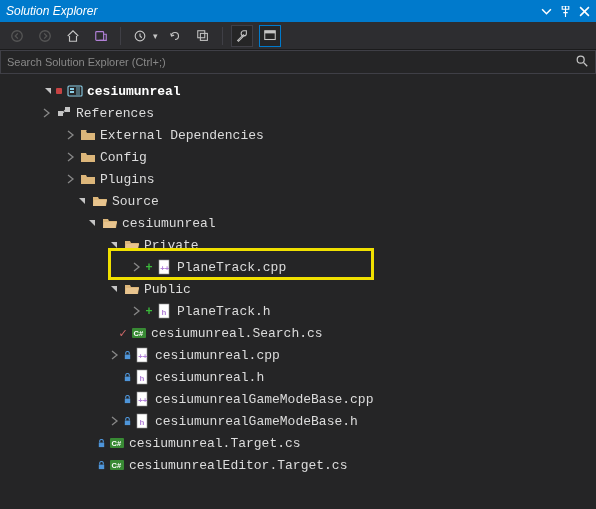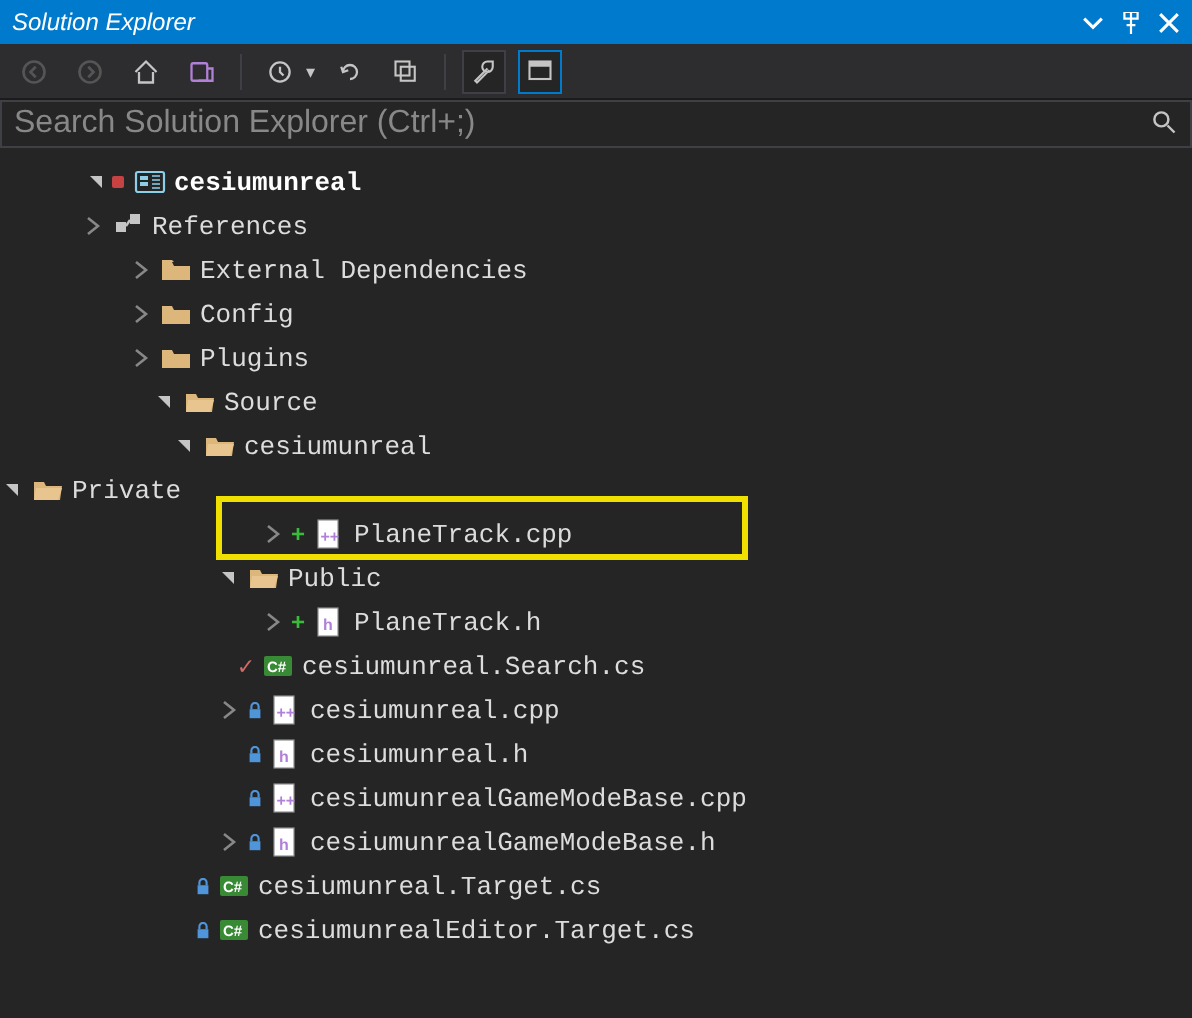--- a/index.html
+++ b/index.html
@@ -52,21 +52,21 @@
     display: flex; align-items: center;
     padding: 0 6px;
     color: #999;
     font-size: 13px;
   }
   .searchbar input {
     flex: 1;
     background: transparent;
     border: none;
     color: #7dd3fc;
-    font-size: 16px;
+    font-size: 11px;
     outline: none;
   }
   .searchbar input::placeholder { color: #888; }
   .searchbar .mag { color: #c5c5c5; }
   .tree {
     padding: 6px 0;
     background: #252526;
     height: calc(509px - 22px - 28px - 24px);
     overflow: hidden;
   }
@@ -305,21 +305,21 @@
       </span>
     <span class="nicon">
         <svg viewBox="0 0 16 16">
           <path d="M1 4 L6 4 L7 6 L15 6 L14 13 L1 13 Z" fill="#dcb67a"></path>
           <path d="M2 7 L15 7 L13 13 L1 13 Z" fill="#e8c48e"></path>
         </svg>
       </span>
     <span class="nlabel">cesiumunreal</span>
   </div>
 
-  <div class="node" style="">
+  <div class="node" style="padding-left:108px">
     <span class="arrow">
         <svg viewBox="0 0 10 10">
           <path d="M2 2 L8 2 L2 8 Z" fill="#c5c5c5" transform="rotate(90 5 5)"></path>
         </svg>
       </span>
     <span class="nicon">
         <svg viewBox="0 0 16 16">
           <path d="M1 4 L6 4 L7 6 L15 6 L14 13 L1 13 Z" fill="#dcb67a"></path>
           <path d="M2 7 L15 7 L13 13 L1 13 Z" fill="#e8c48e"></path>
         </svg>

